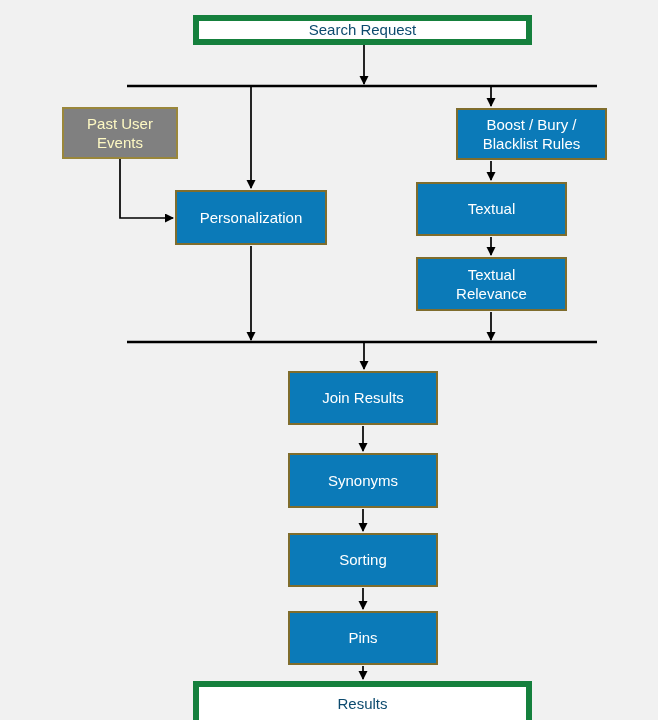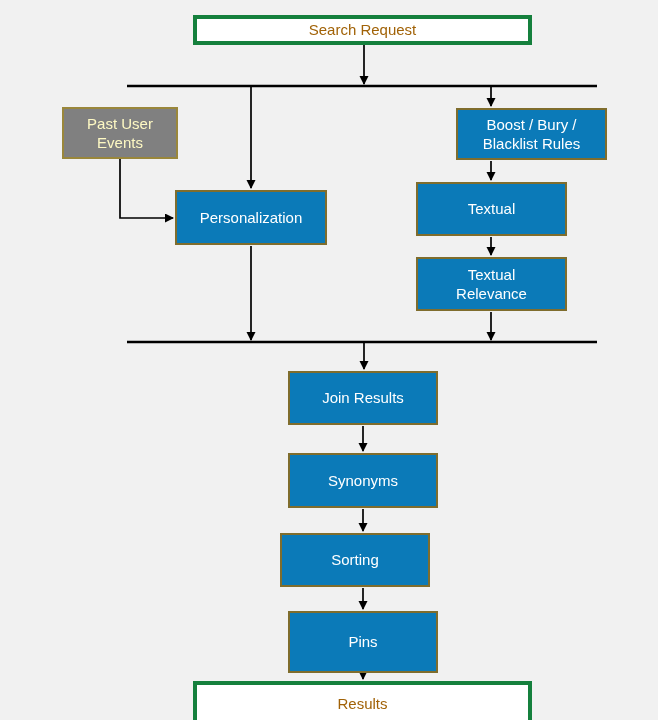--- a/index.html
+++ b/index.html
@@ -31,39 +31,39 @@
     font-size: 15px;
     line-height: 1.3;
   }
   .node.process {
     background: #0b7ab8;
     border: 2px solid #7f6d2d;
     color: #ffffff;
   }
   .node.terminator {
     background: #ffffff;
-    border: 4px solid #15803d;
-    color: #a16207;
+    border: 6px solid #15803d;
+    color: #0c4a6e;
   }
   .node.datasource {
     background: #808080;
     border: 2px solid #9a873b;
     color: #fef9c3;
   }
   
   .n-search     { left: 193px; top: 15px;  width: 339px; height: 30px; }
   .n-pastuser   { left: 62px;  top: 107px; width: 116px; height: 52px; }
   .n-boost      { left: 416px; top: 108px; width: 151px; height: 52px; margin-left: 40px; }
   .n-personal   { left: 175px; top: 190px; width: 152px; height: 55px; align-items: center; }
   .n-synonyms   { left: 416px; top: 182px; width: 151px; height: 54px; }
   .n-textual    { left: 416px; top: 257px; width: 151px; height: 54px; }
   .n-join       { left: 288px; top: 371px; width: 150px; height: 54px; }
   .n-ranking    { left: 288px; top: 453px; width: 150px; height: 55px; }
-  .n-sorting    { left: 280px; top: 533px; width: 150px; height: 54px; }
-  .n-pins       { left: 288px; top: 611px; width: 150px; height: 62px; }
+  .n-sorting    { left: 288px; top: 533px; width: 150px; height: 54px; }
+  .n-pins       { left: 288px; top: 611px; width: 150px; height: 54px; }
   .n-results    { left: 193px; top: 681px; width: 339px; height: 46px; }
   .n-textual .node-label { max-width: 86px; }
   .n-boost .node-label   { max-width: 130px; }
   .n-pastuser .node-label{ max-width: 92px; }
 </style>
 </head>
 <body>
 
 <div class="canvas">
 

